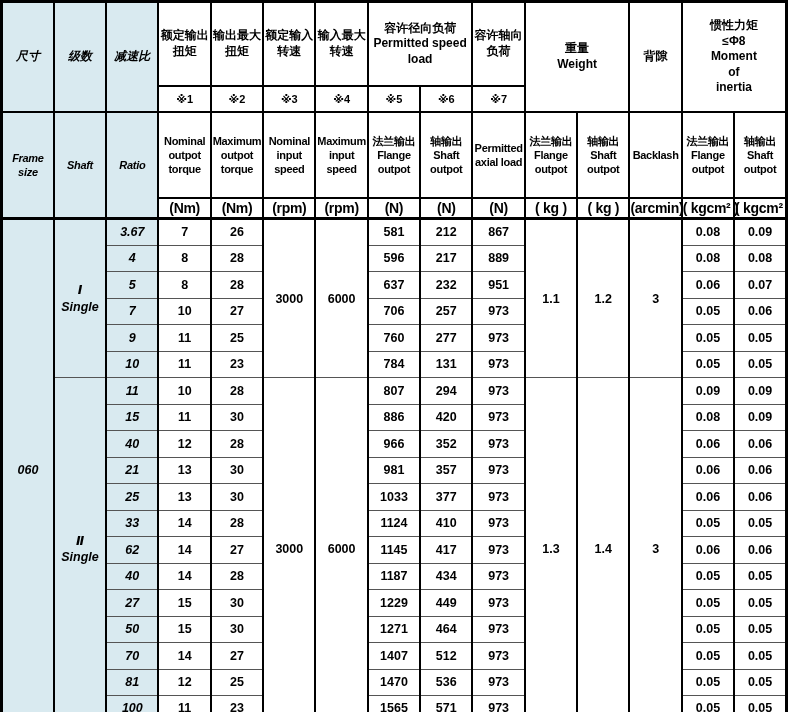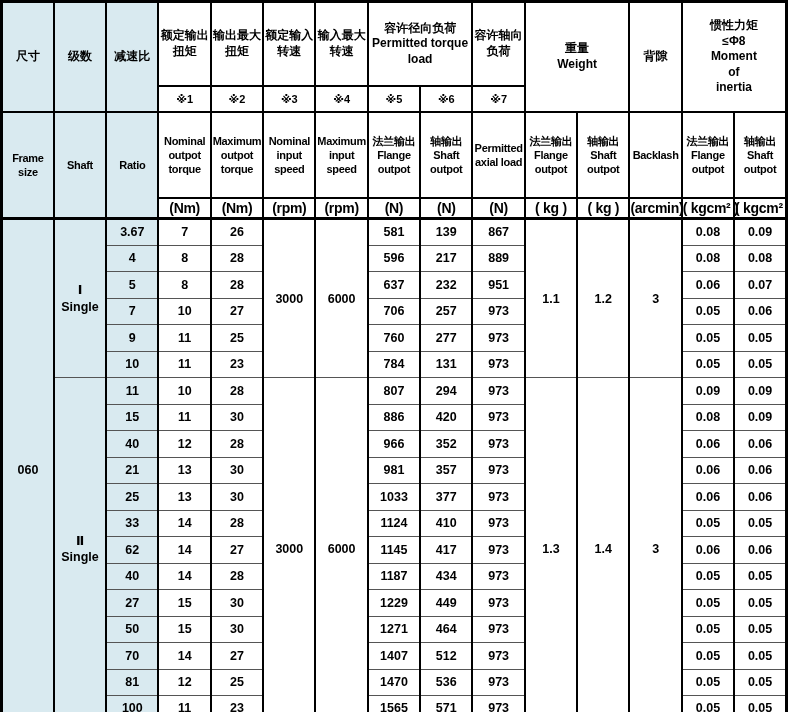--- a/index.html
+++ b/index.html
@@ -8,21 +8,21 @@
     border-collapse:collapse;table-layout:fixed;
     width:788px;height:712px;
     font-family:"Liberation Sans","DejaVu Sans",sans-serif;
     font-weight:bold;color:#000;border:3px solid #000;
   }
   td{
     border:2px solid #000;text-align:center;vertical-align:middle;
     padding:0 1px;white-space:pre-line;overflow-wrap:break-word;word-wrap:break-word;
     line-height:1.3;
   }
-  .blue{background:#d9eaf0;}
+  .blue{background:#d9eaf0;font-style:italic;}
   .zh-row td{font-size:12px;height:82px;}
   .note-row td{font-size:11px;height:24px;}
   .en-row td{font-size:11px;height:84px;letter-spacing:-0.3px;padding:0;}
   .unit-row td{font-size:14px;height:18px;letter-spacing:-0.3px;padding:0;white-space:nowrap;}
   .unit-row td,.spanbot{border-bottom-width:3px;}
   tbody td{
     font-size:12.5px;
     border-top-width:1px;border-bottom-width:1px;
     border-top-color:#555;border-bottom-color:#555;
   }
@@ -42,21 +42,21 @@
       <td rowspan="2" class="blue">减速比</td>
       <td>额定输出
 扭矩</td>
       <td>输出最大
 扭矩</td>
       <td>额定输入
 转速</td>
       <td>输入最大
 转速</td>
       <td colspan="2">容许径向负荷
-Permitted torque
+Permitted speed
 load</td>
       <td>容许轴向
 负荷</td>
       <td colspan="2" rowspan="2">重量
 Weight</td>
       <td rowspan="2">背隙</td>
       <td colspan="2" rowspan="2">惯性力矩
 ≤Φ8
 Moment
 of
@@ -119,21 +119,21 @@
       <tr>
         <td class="blue" rowspan="19">060</td>
         <td class="blue" rowspan="6">Ⅰ
 Single</td>
         <td class="blue">3.67</td>
         <td>7</td>
         <td>26</td>
         <td rowspan="6">3000</td>
         <td rowspan="6">6000</td>
         <td>581</td>
-        <td>139</td>
+        <td>212</td>
         <td>867</td>
         <td rowspan="6">1.1</td>
         <td rowspan="6">1.2</td>
         <td rowspan="6">3</td>
         <td>0.08</td>
         <td>0.09</td>
       </tr>
       <tr>
         <td class="blue">4</td>
         <td>8</td>

